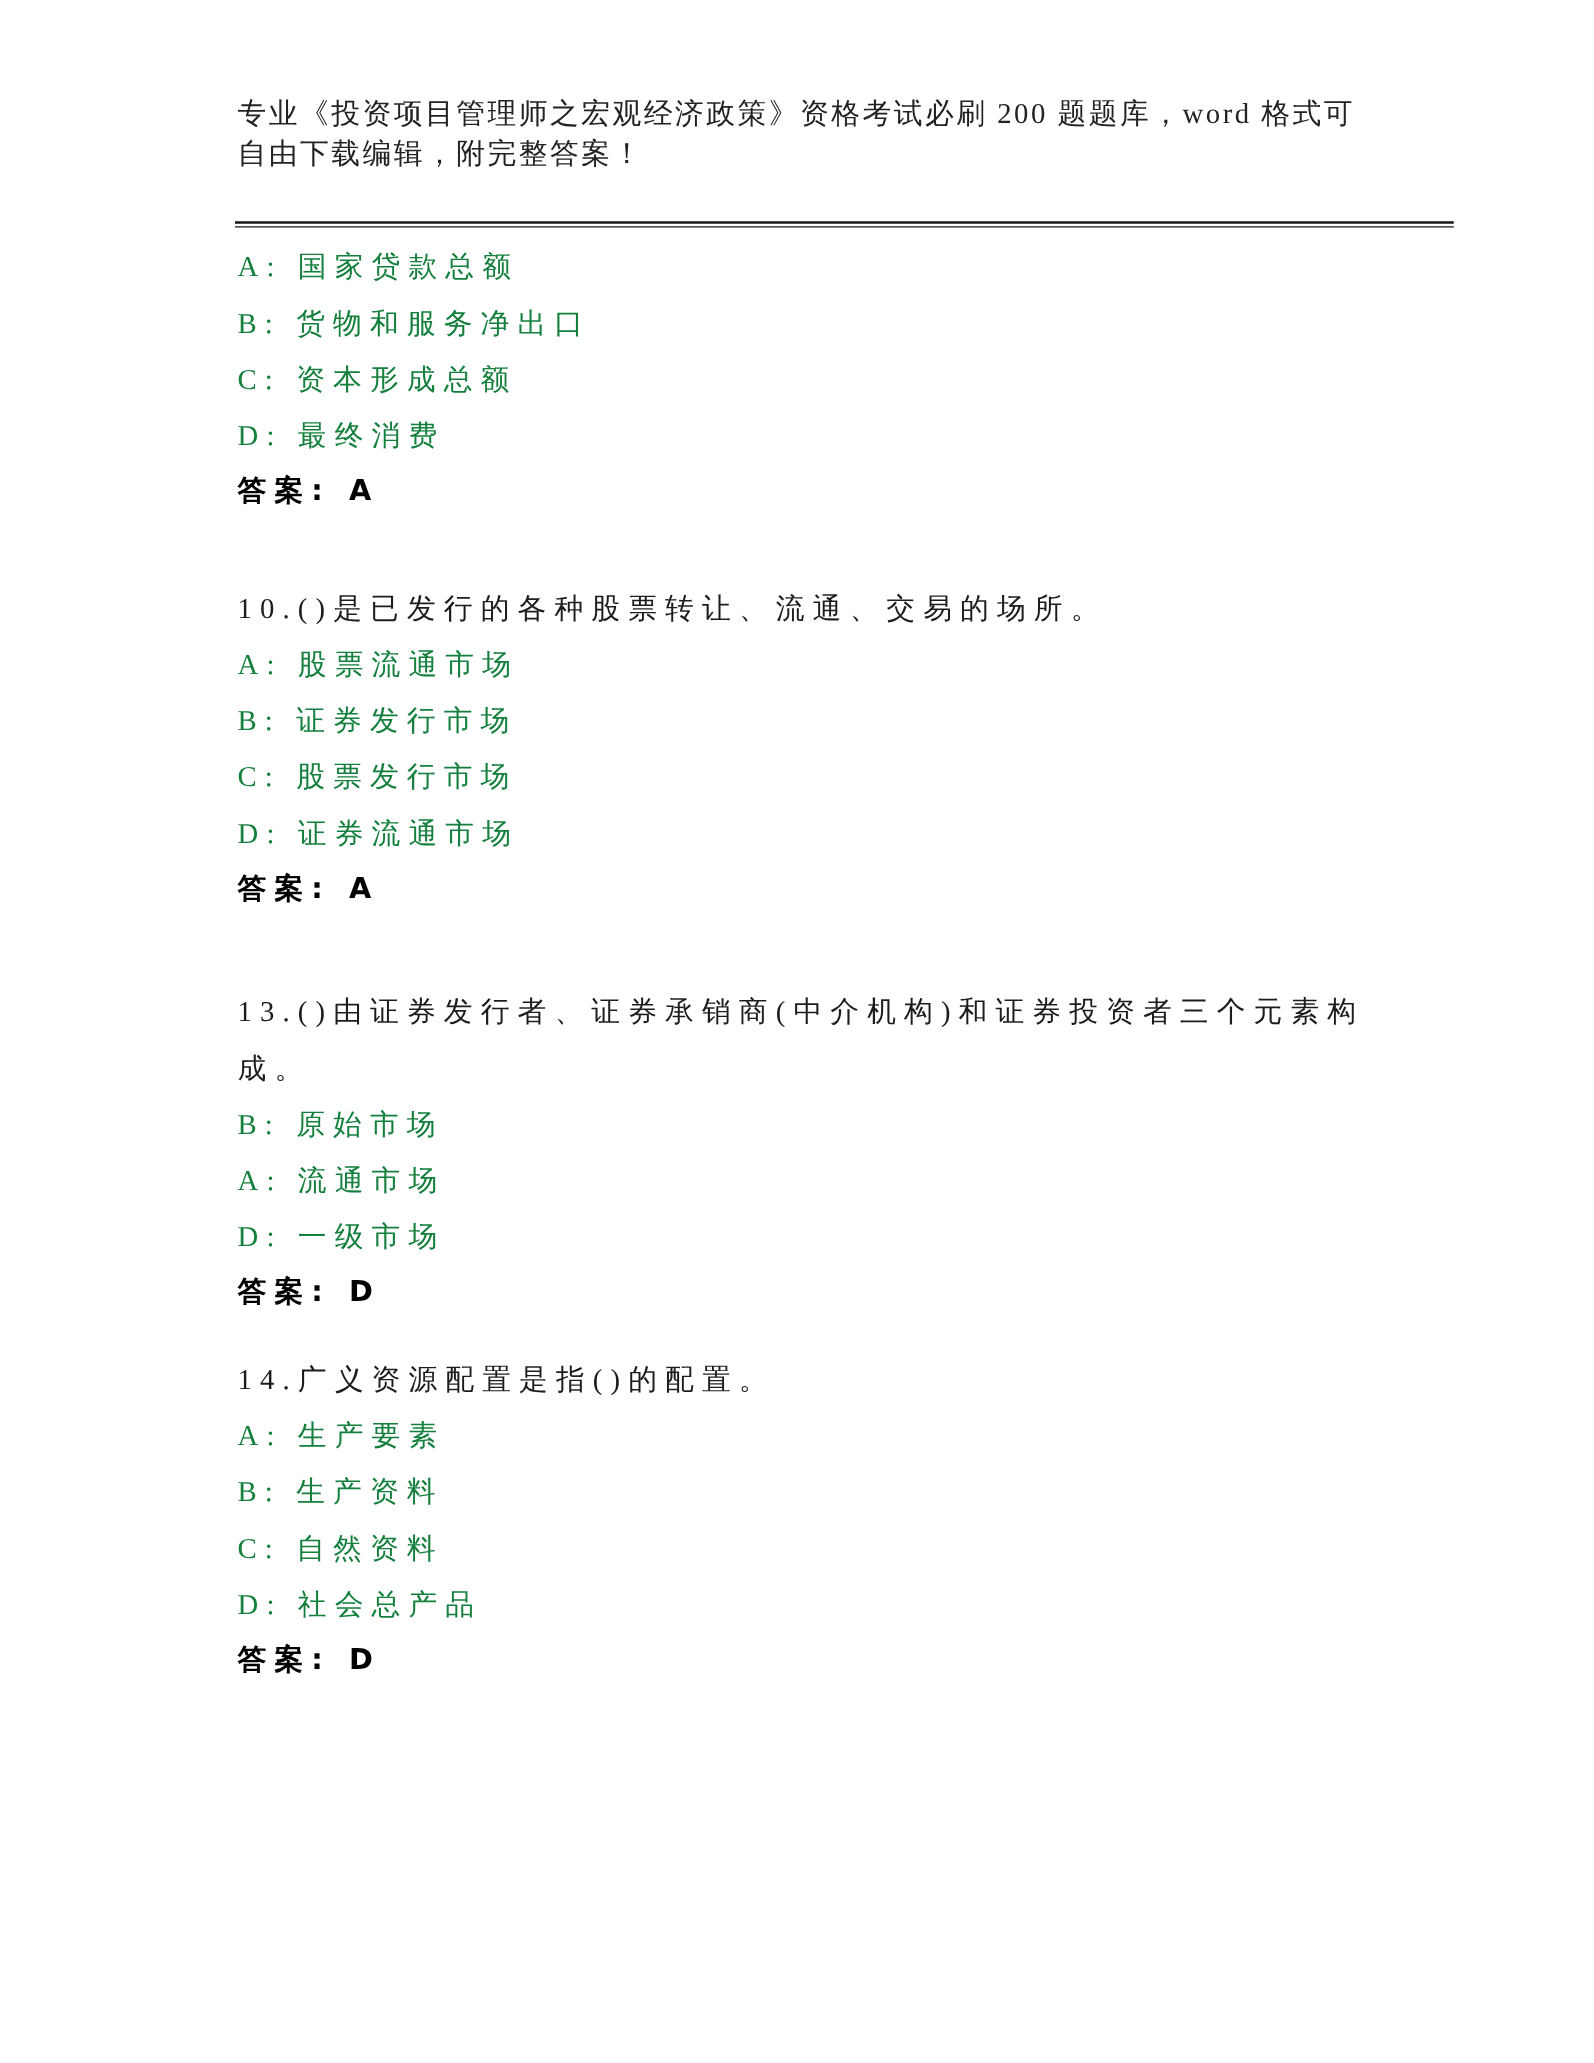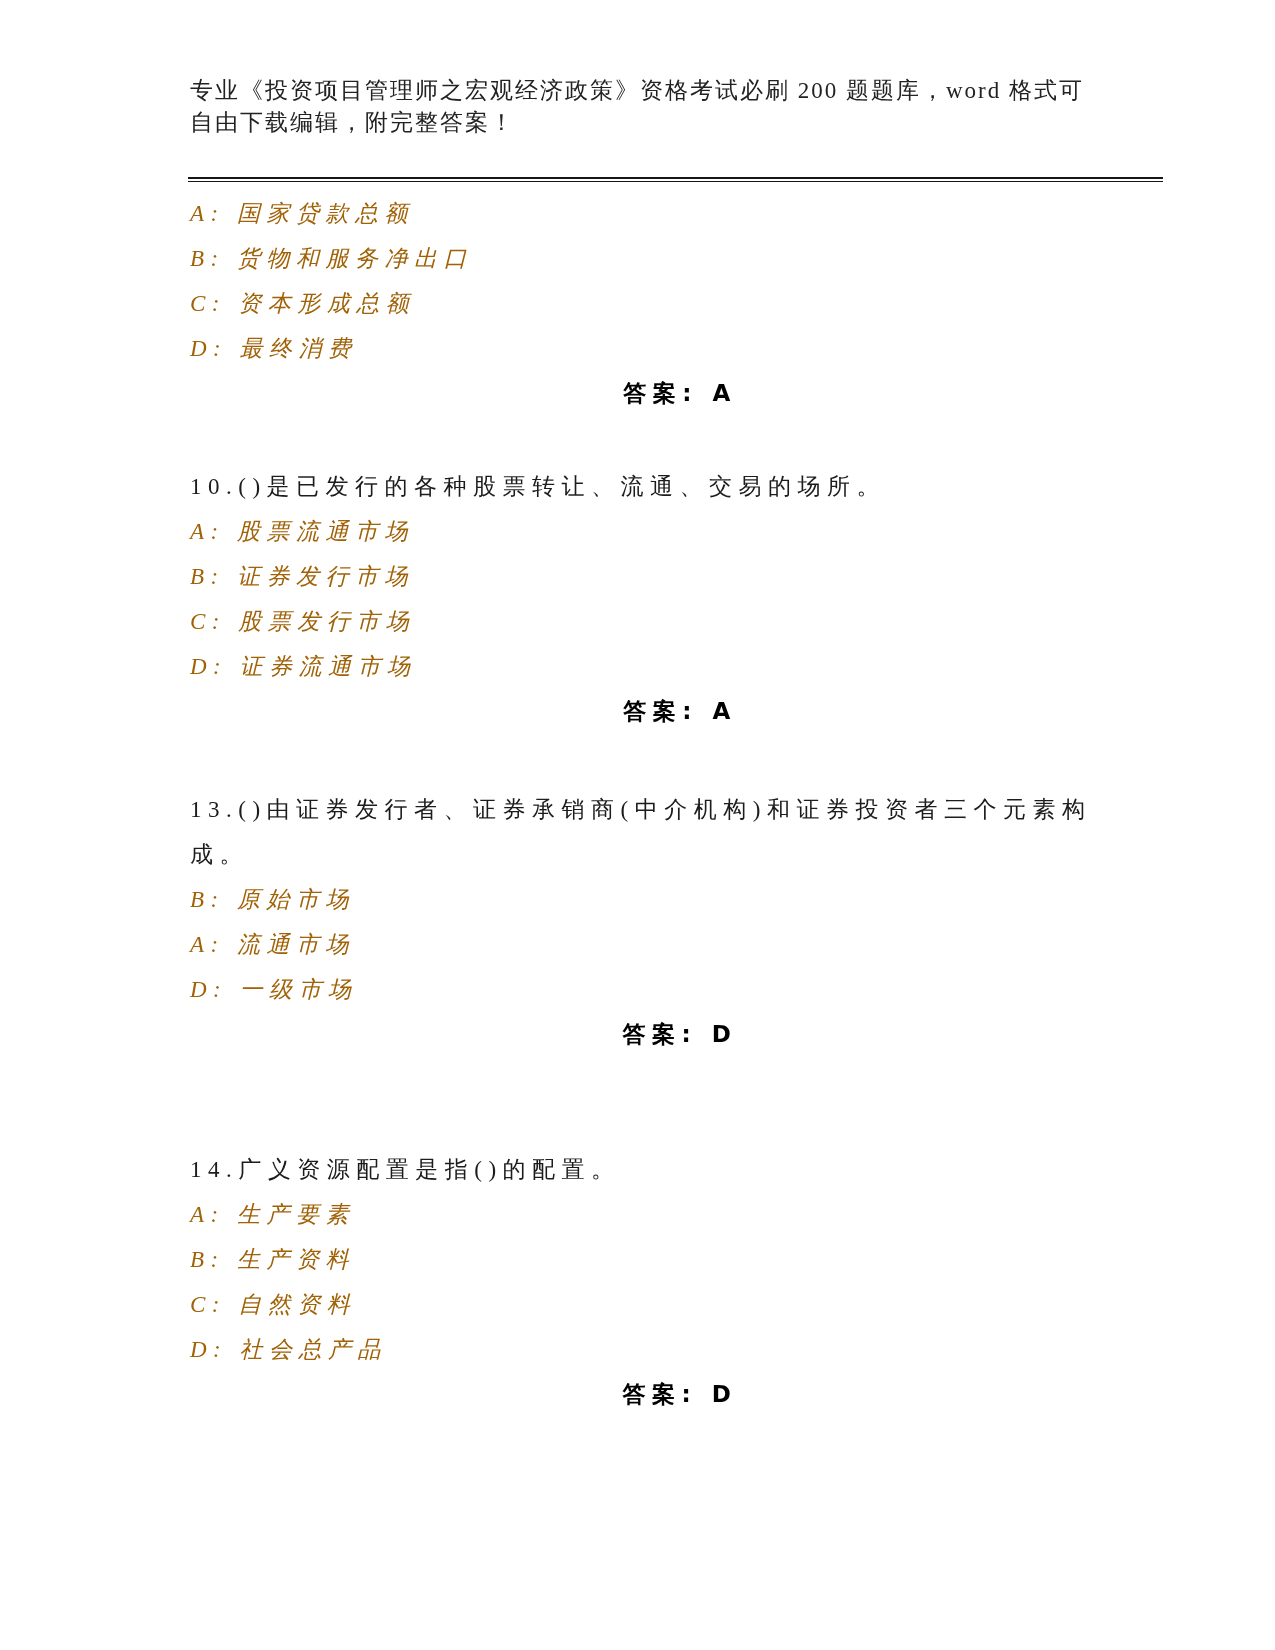--- a/index.html
+++ b/index.html
@@ -47,33 +47,31 @@
     letter-spacing: 6.5px;
   }
   .qblock .line {
     white-space: nowrap;
     height: 45px;
   }
   .stem {
     color: #1c1c1c;
   }
   .option {
-    color: #a16207;
-    font-style: italic;
+    color: #15803d;
   }
   .answer {
     font-family: "DejaVu Sans", "Liberation Sans", sans-serif;
     font-weight: 700;
     color: #000000;
-    text-align: center;
   }
   .b1 { top: 191px; }
   .b2 { top: 464px; }
   .b3 { top: 787px; }
-  .b4 { top: 1147px; }
+  .b4 { top: 1081px; }
 </style>
 </head>
 <body>
 
 <div class="page">
 
   <div class="header">
     <div class="hline">专业《投资项目管理师之宏观经济政策》资格考试必刷 200 题题库，word 格式可</div>
     <div class="hline">自由下载编辑，附完整答案！</div>
   </div>

